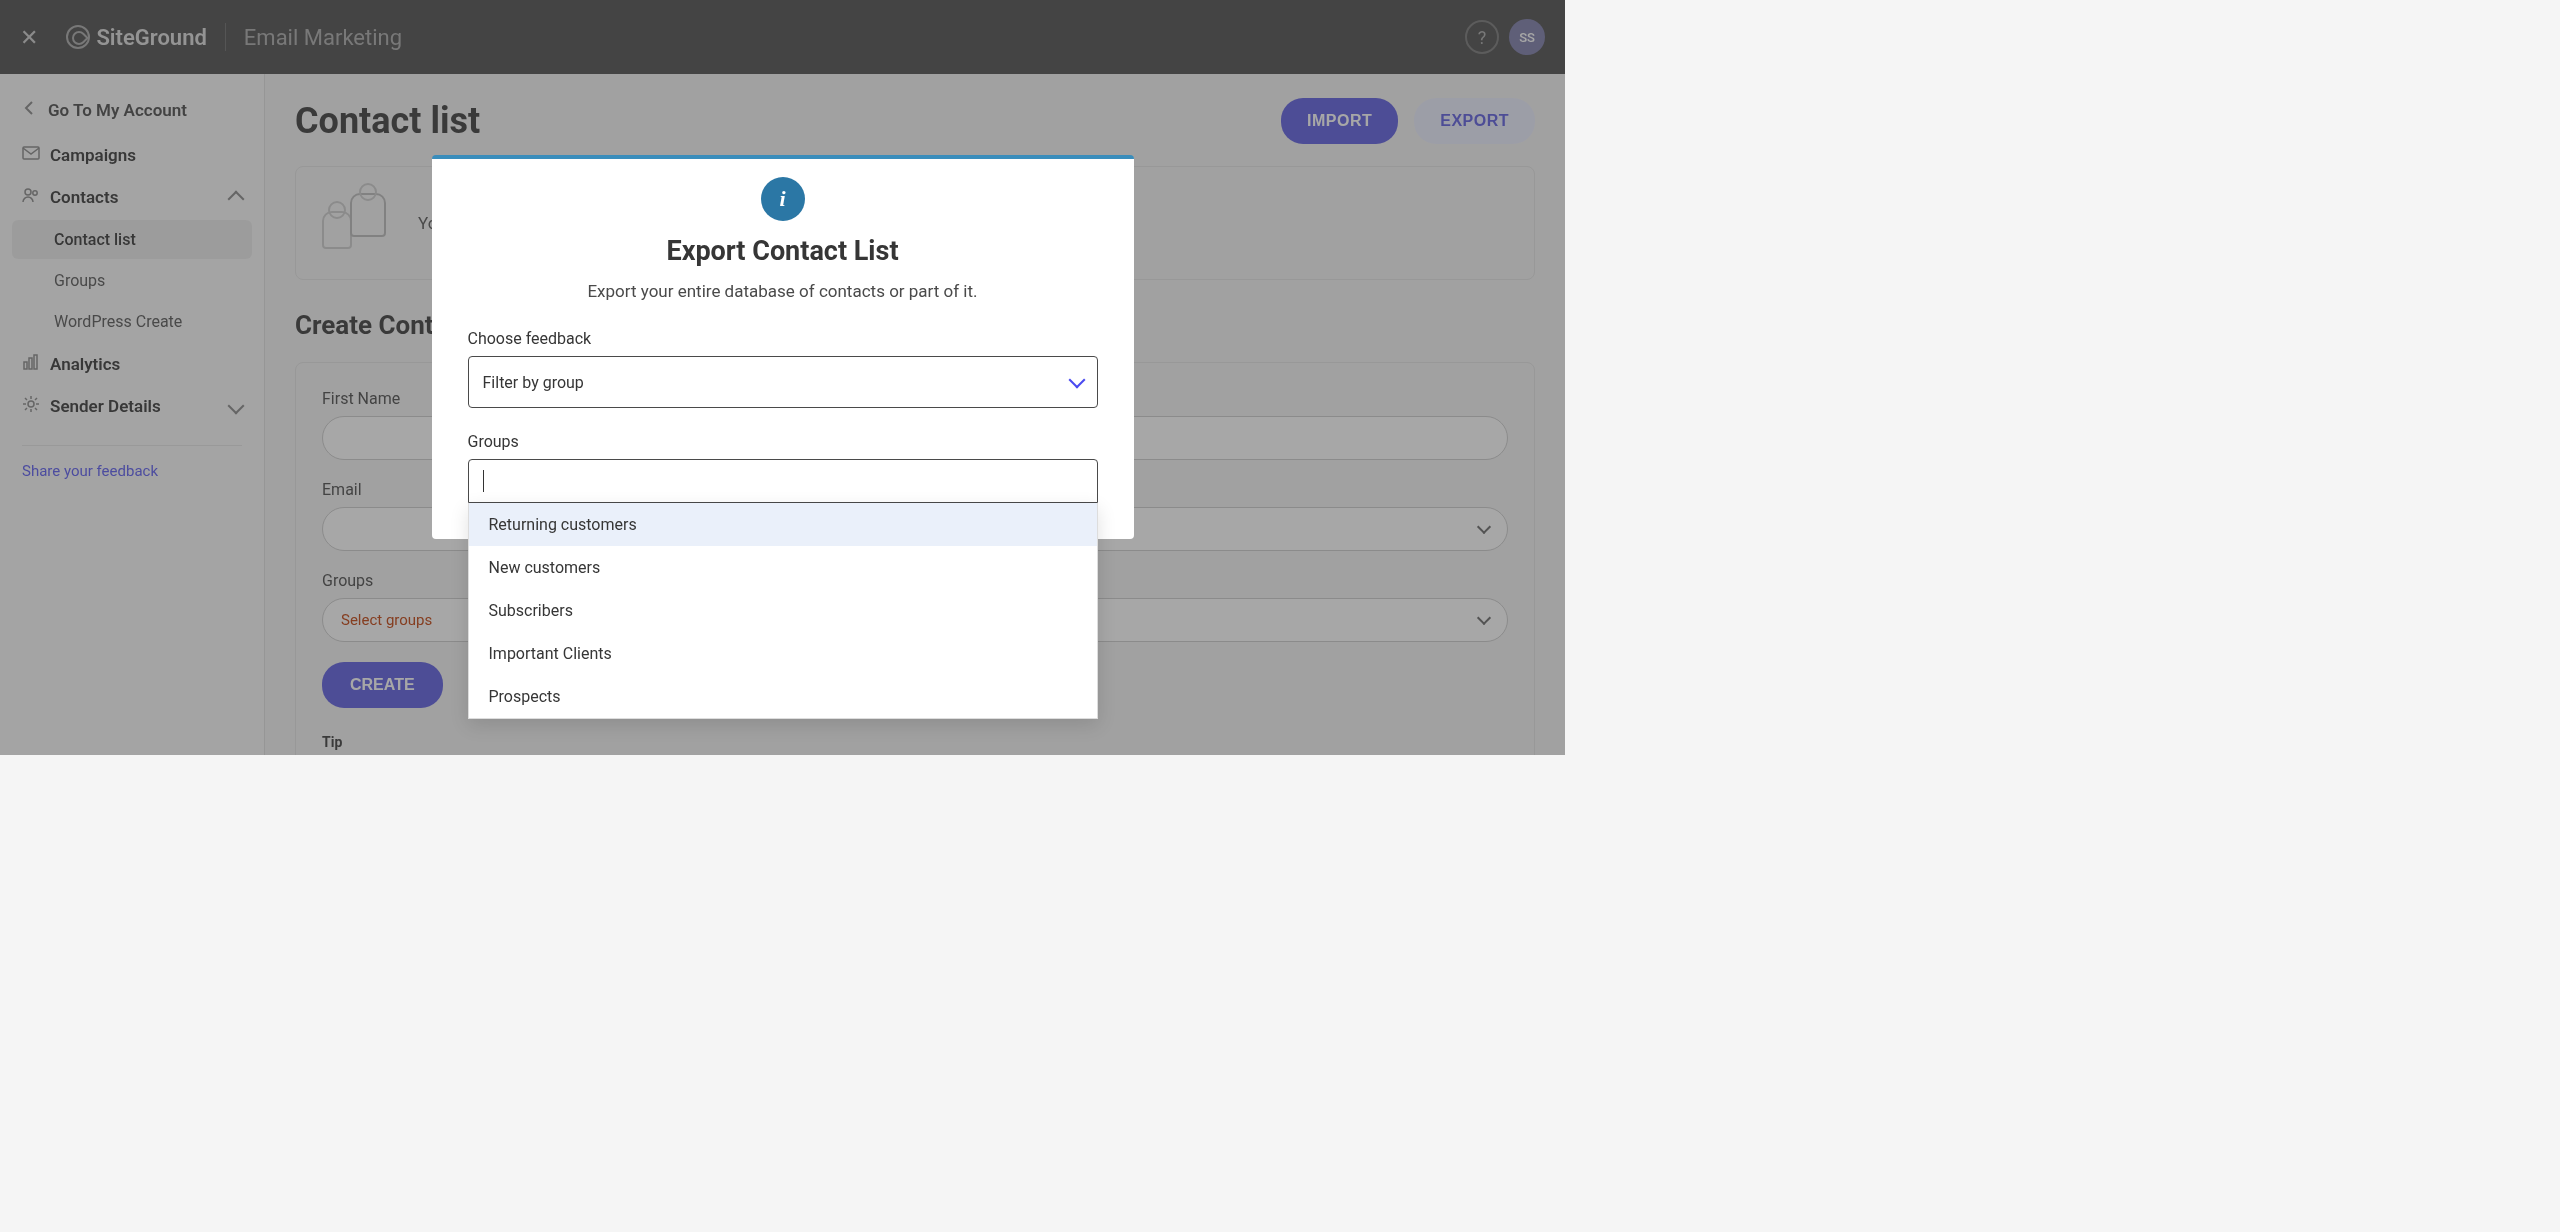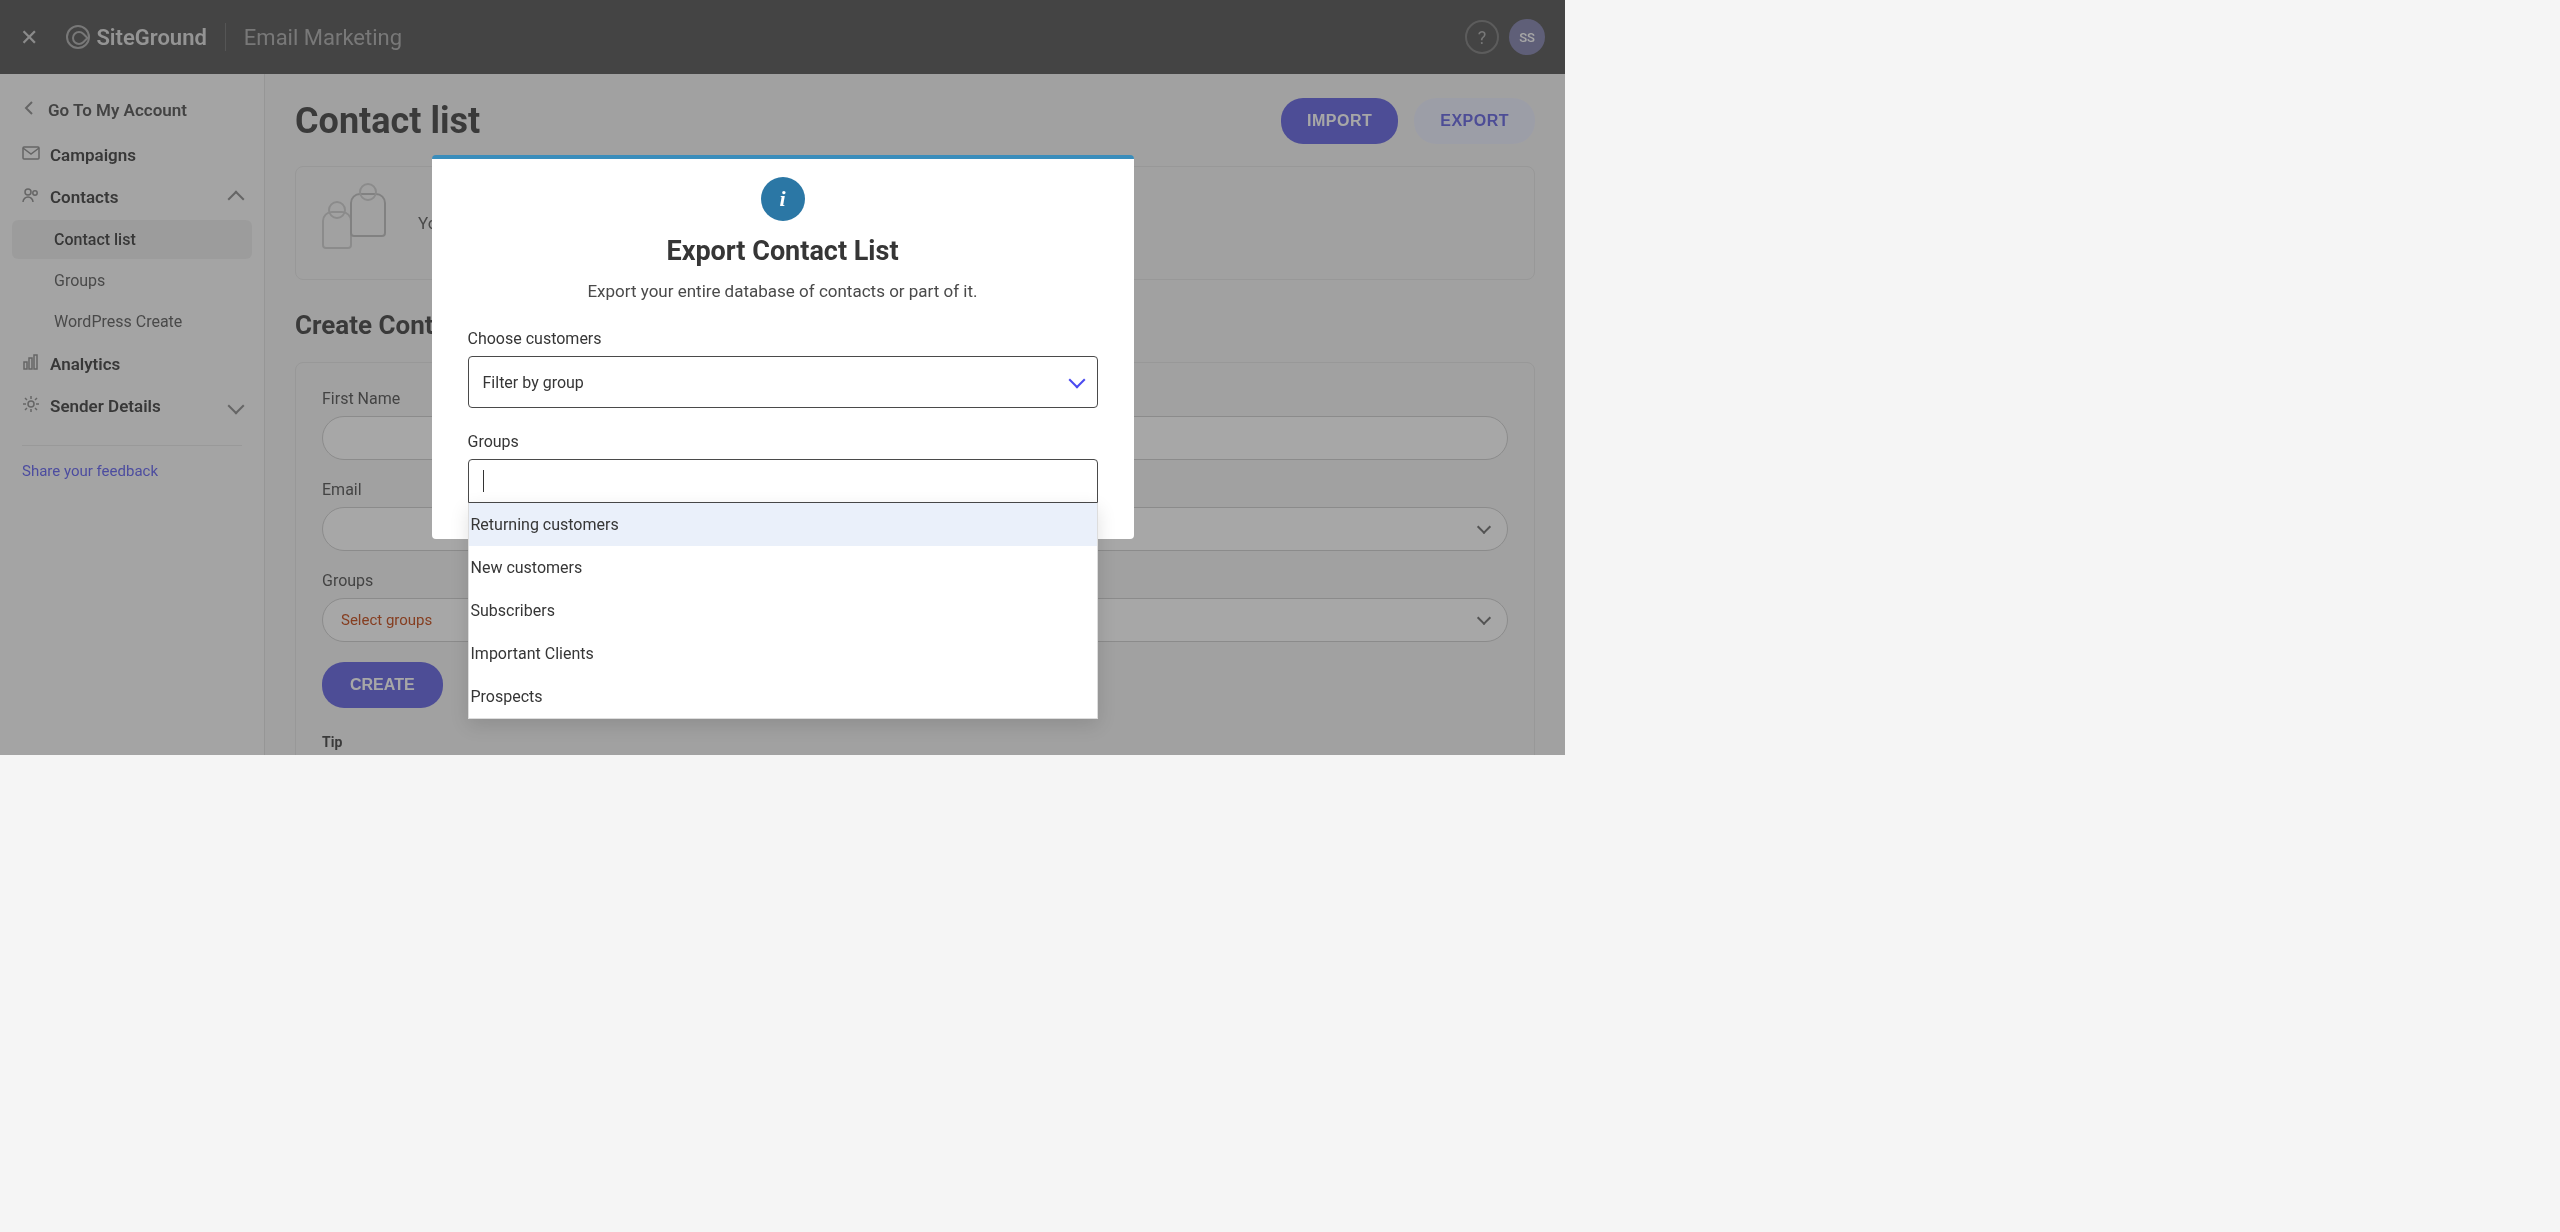--- a/index.html
+++ b/index.html
@@ -347,21 +347,21 @@
   border: 1px solid #ddd;
   border-top: none;
   box-shadow: 0 6px 18px rgba(0,0,0,0.12);
   z-index: 20;
   max-height: 220px;
   overflow-y: auto;
 }
 .dropdown::-webkit-scrollbar{width:8px;}
 .dropdown::-webkit-scrollbar-thumb{background:#ccc;border-radius:4px;}
 .opt {
-  padding: 12px 2px;
+  padding: 12px 20px;
   font-size: 16px;
   color: #363636;
   cursor: pointer;
 }
 .opt.highlight {
   background: #eaf0fa;
 }
 </style>
 </head>
 <body>
@@ -517,21 +517,21 @@
     </div>
   </div>
 </div>
 
 <div class="overlay">
   <div class="modal">
     <div class="info-icon">i</div>
     <h2>Export Contact List</h2>
     <div class="sub">Export your entire database of contacts or part of it.</div>
 
-    <label class="modal-label">Choose customers</label>
+    <label class="modal-label">Choose feedback</label>
     <div class="select">
       <span>Filter by group</span>
       <span class="sel-chev down"></span>
     </div>
 
     <label class="modal-label">Groups</label>
     <div class="combo">
       <div class="combo-input">
         <span class="cursor"></span>
         <span class="sel-chev up"></span>

